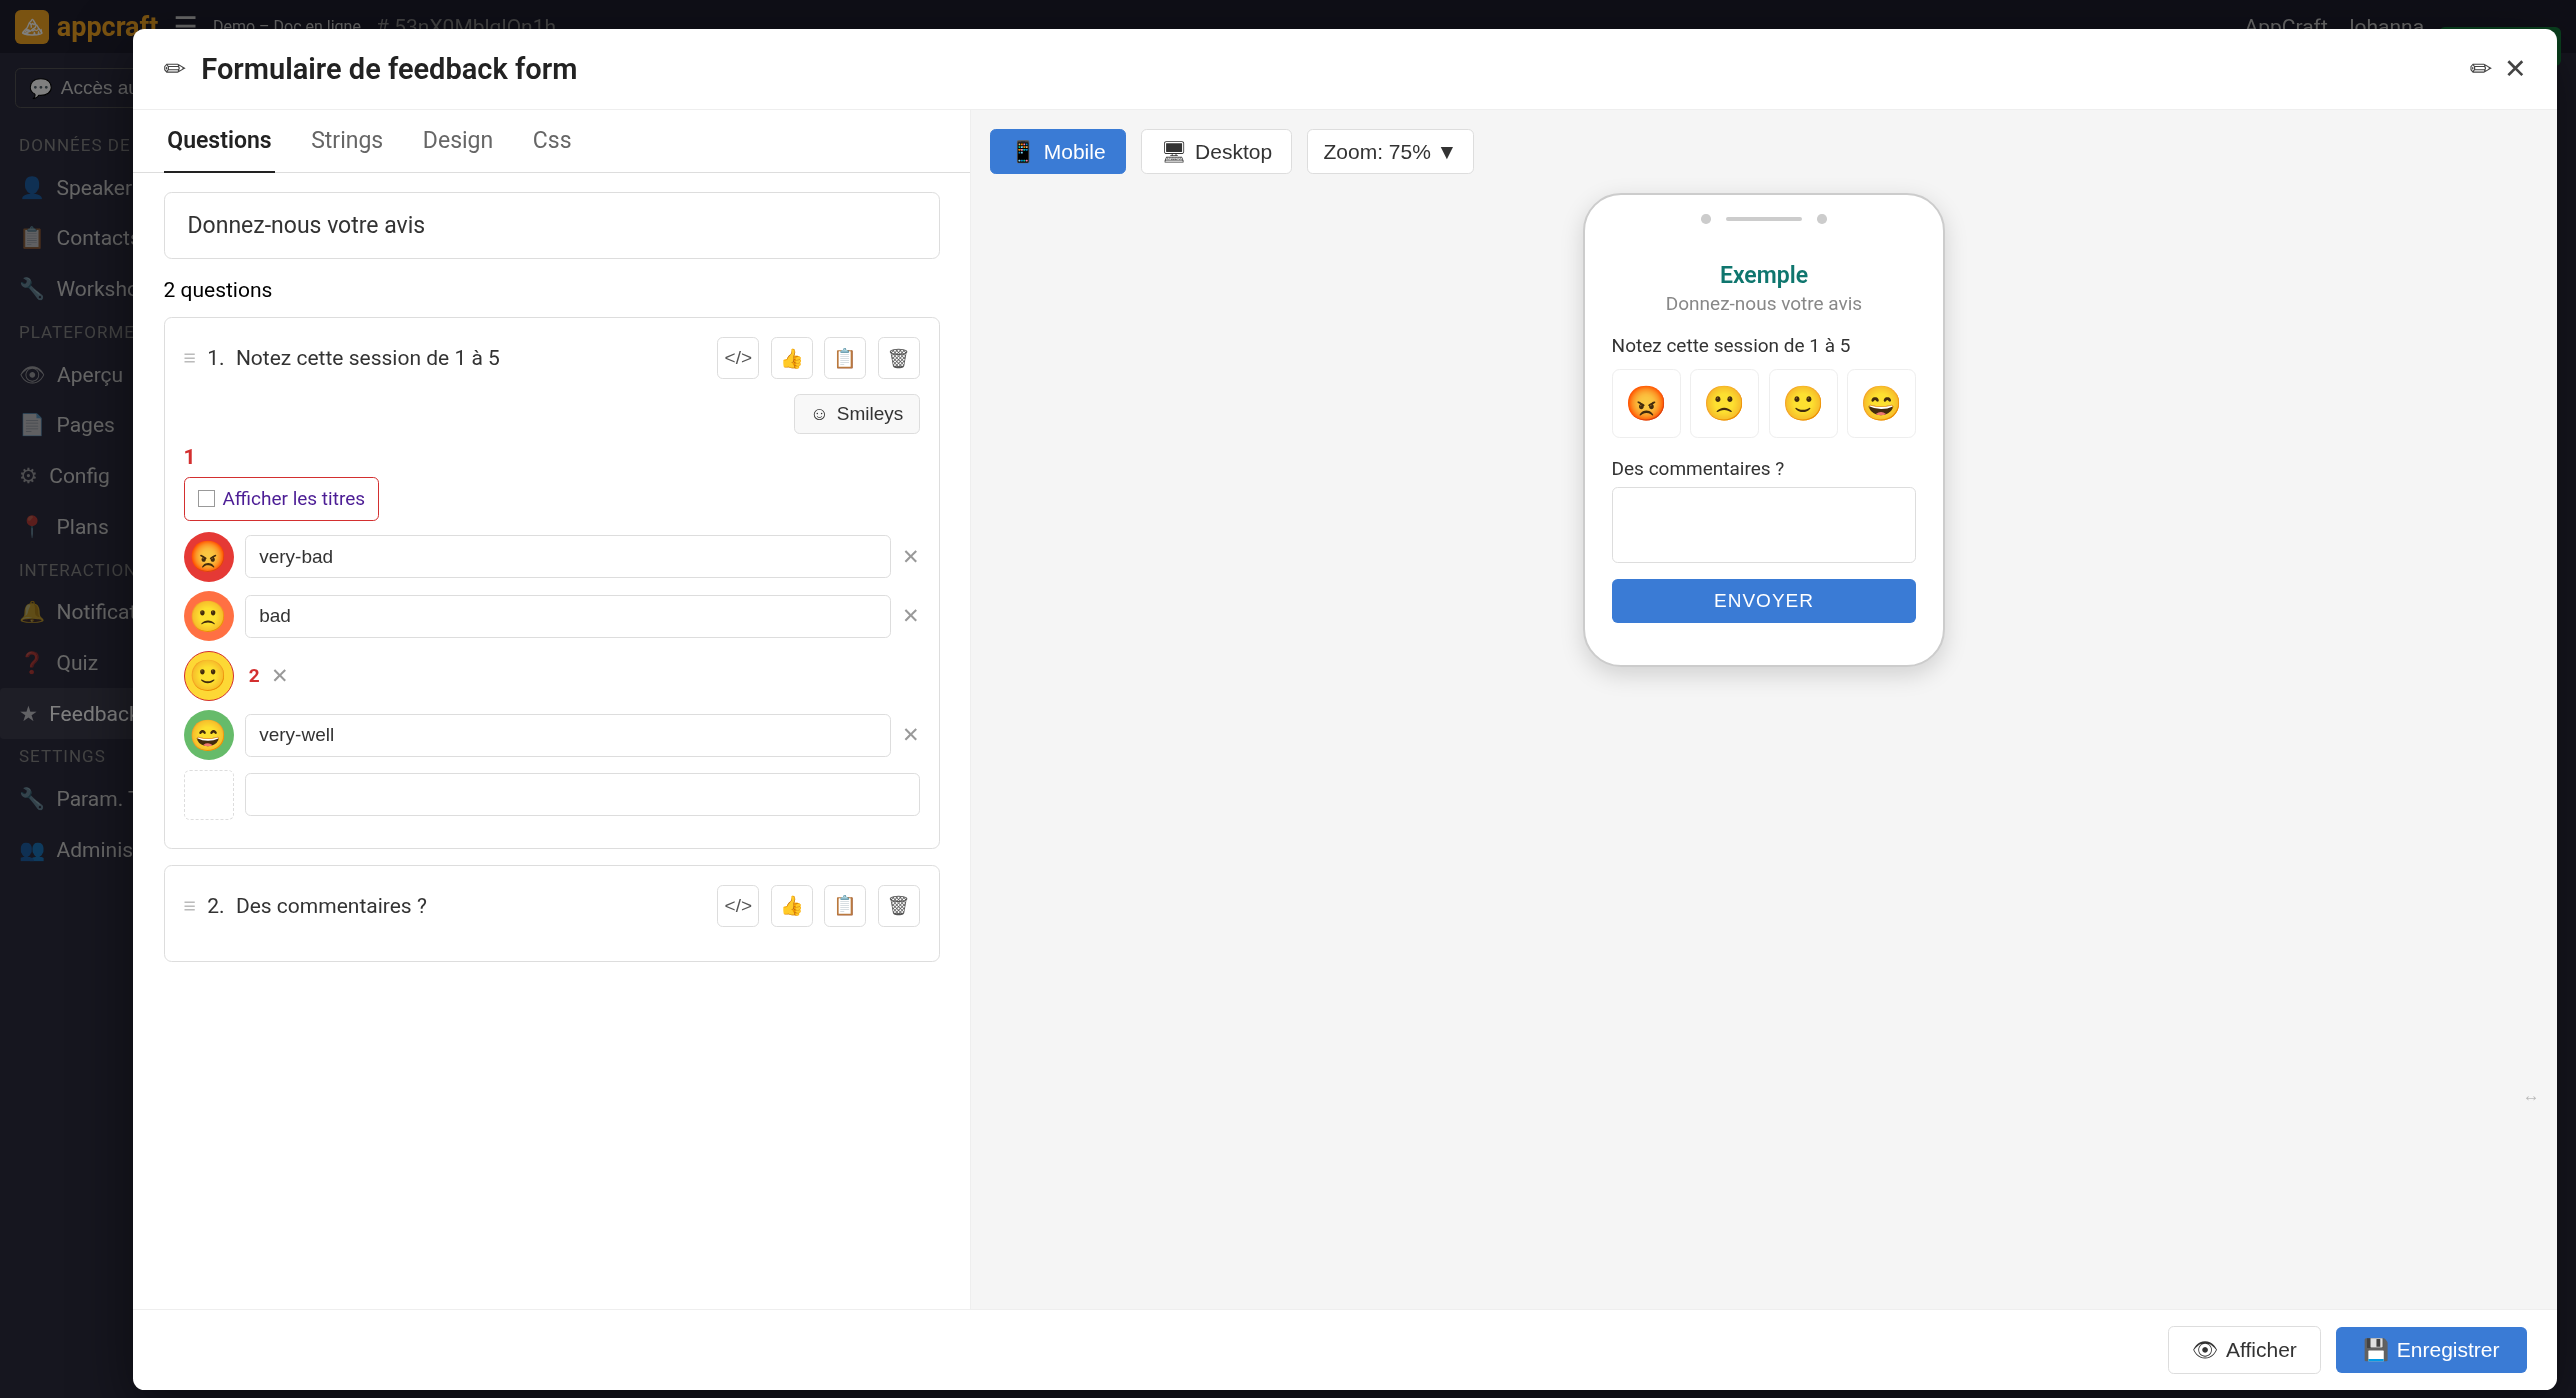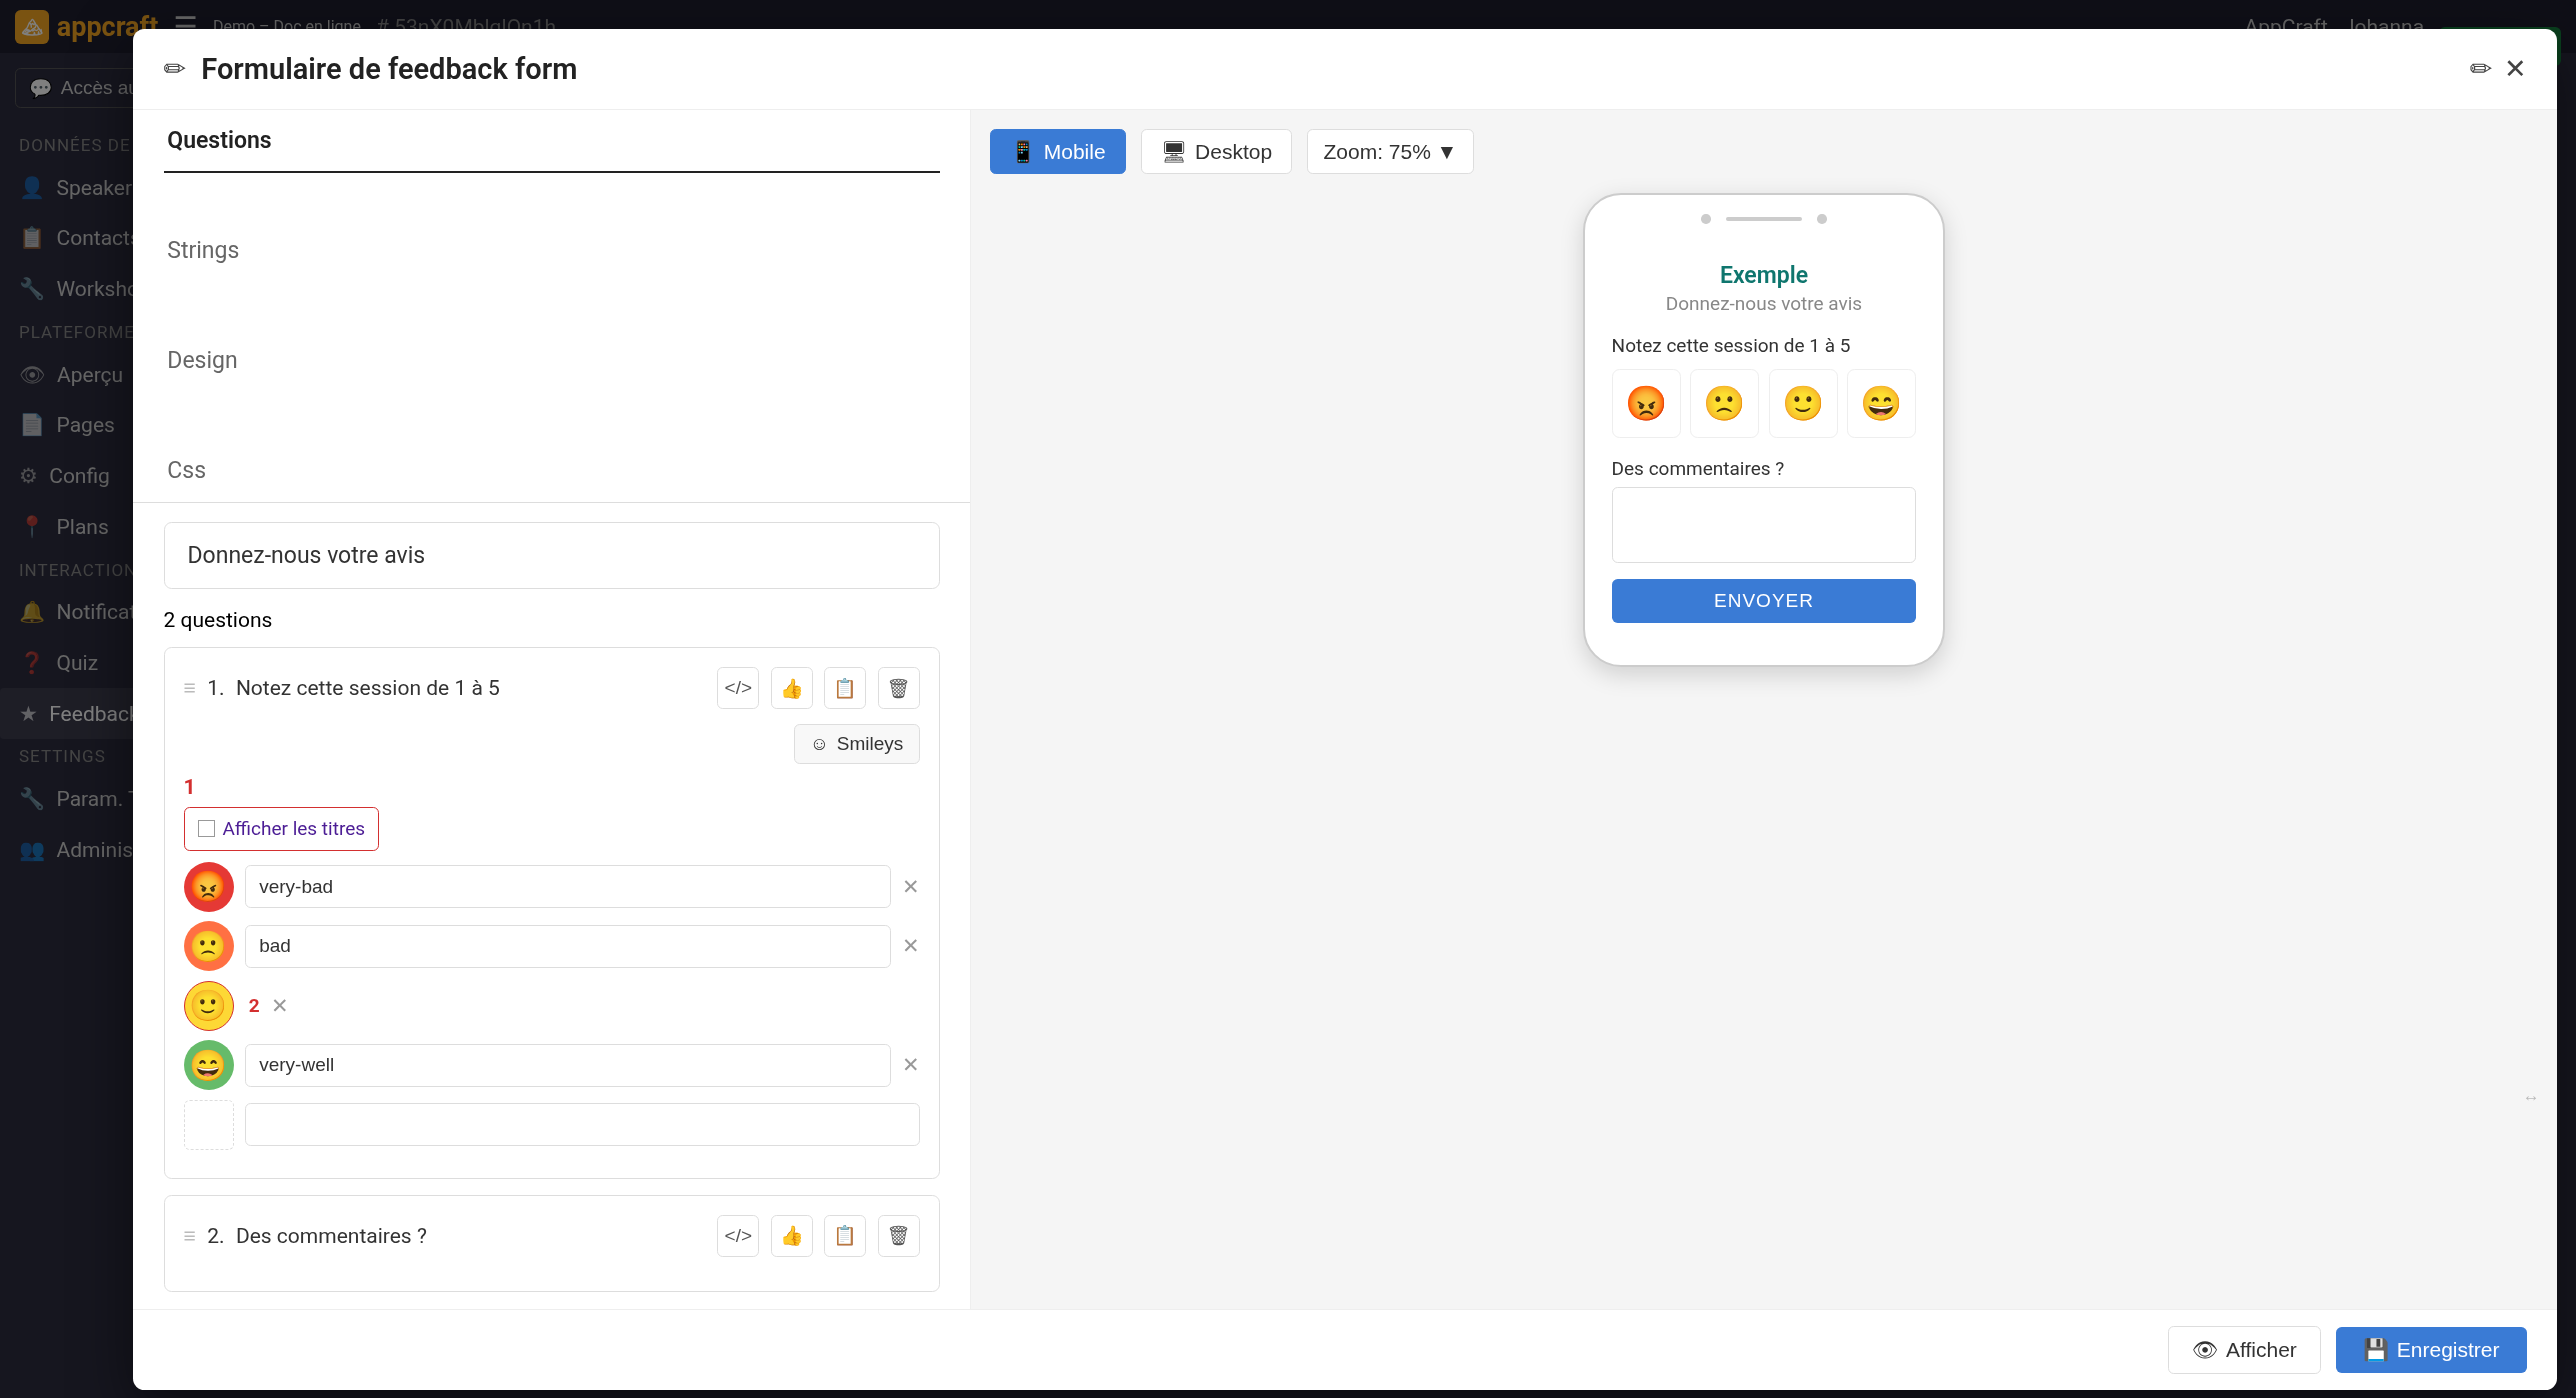--- a/index.html
+++ b/index.html
@@ -171,22 +171,21 @@
       flex-direction: column;
       border-right: 1px solid #eee;
       overflow: hidden;
     }
 
     
     .tabs {
       display: flex;
       padding: 0 30.5px;
       border-bottom: 1px solid #ddd;
-      gap: 48px;
-      flex-direction: column;
+      gap: 32px;
     }
     .tab {
       padding: 17px 3.8px;
       font-size: 23px;
       color: #666;
       cursor: pointer;
       border-bottom: 2.9px solid transparent;
       margin-bottom: -1px;
     }
     .tab.active {

